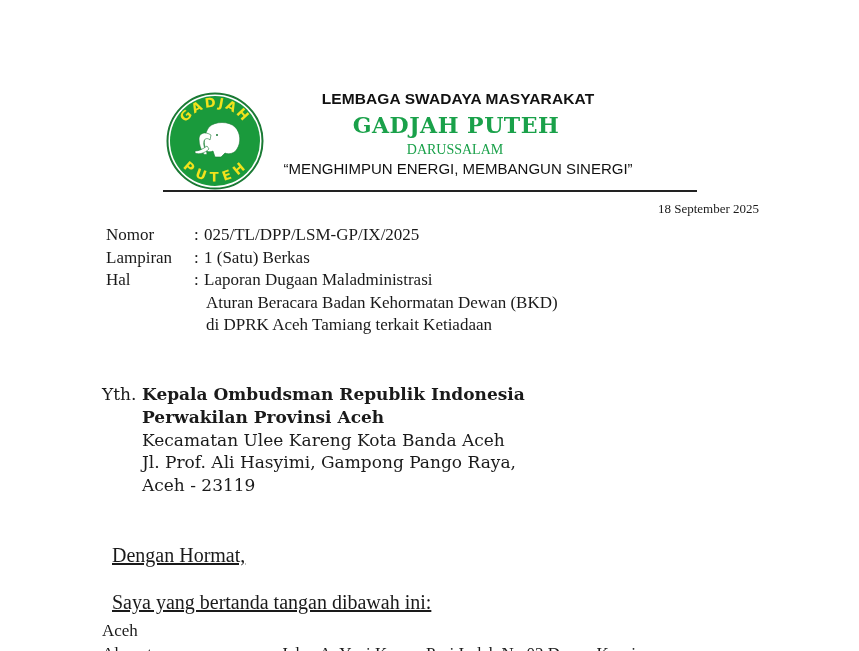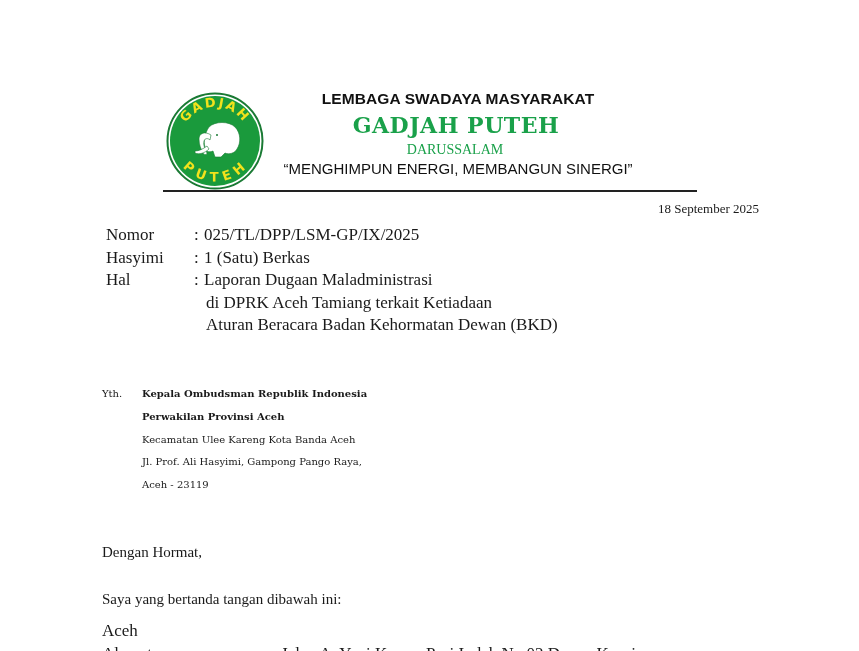--- a/index.html
+++ b/index.html
@@ -96,32 +96,33 @@
     .meta-row { display: flex; }
     .meta-label { width: 88px; }
     .meta-sep { width: 10px; }
     .meta-value { white-space: nowrap; }
     .meta-cont { padding-left: 100px; white-space: nowrap; }
     .recipient {
       position: absolute;
       left: 102px;
       top: 383px;
       font-family: "DejaVu Serif", serif;
-      font-size: 10px;
+      font-size: 17px;
       line-height: 22.8px;
     }
     .recipient-row { display: flex; }
     .yth { width: 40px; }
     .bold { font-weight: bold; }
     .recipient-cont { padding-left: 40px; white-space: nowrap; }
     .body-text {
       position: absolute;
-      left: 102px;
-      font-family: "Liberation Serif", serif;
-      font-size: 15px;
+      left: 112px;
+      font-family: "Liberation Serif", serif;
+      font-size: 20px;
+      text-decoration: underline;
     }
     .greeting { top: 544px; }
     .intro { top: 591px; }
     .identity {
       position: absolute;
       left: 102px;
       top: 620px;
       font-family: "Liberation Serif", serif;
       font-size: 17px;
       line-height: 22.5px;
@@ -164,31 +165,31 @@
 
 <div class="date">18 September 2025</div>
 
 <div class="meta">
   <div class="meta-row">
     <span class="meta-label">Nomor</span>
     <span class="meta-sep">:</span>
     <span class="meta-value">025/TL/DPP/LSM-GP/IX/2025</span>
   </div>
   <div class="meta-row">
-    <span class="meta-label">Hasyimi</span>
+    <span class="meta-label">Lampiran</span>
     <span class="meta-sep">:</span>
     <span class="meta-value">1 (Satu) Berkas</span>
   </div>
   <div class="meta-row">
     <span class="meta-label">Hal</span>
     <span class="meta-sep">:</span>
     <span class="meta-value">Laporan Dugaan Maladministrasi</span>
   </div>
+  <div class="meta-cont">Aturan Beracara Badan Kehormatan Dewan (BKD)</div>
   <div class="meta-cont">di DPRK Aceh Tamiang terkait Ketiadaan</div>
-  <div class="meta-cont">Aturan Beracara Badan Kehormatan Dewan (BKD)</div>
 </div>
 
 <div class="recipient">
   <div class="recipient-row">
     <span class="yth">Yth.</span>
     <span class="bold">Kepala Ombudsman Republik Indonesia</span>
   </div>
   <div class="recipient-cont bold">Perwakilan Provinsi Aceh</div>
   <div class="recipient-cont">Kecamatan Ulee Kareng Kota Banda Aceh</div>
   <div class="recipient-cont">Jl. Prof. Ali Hasyimi, Gampong Pango Raya,</div>

